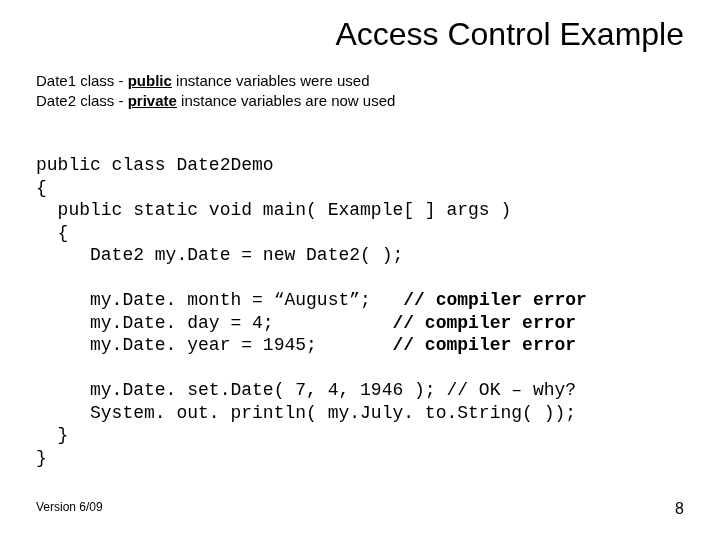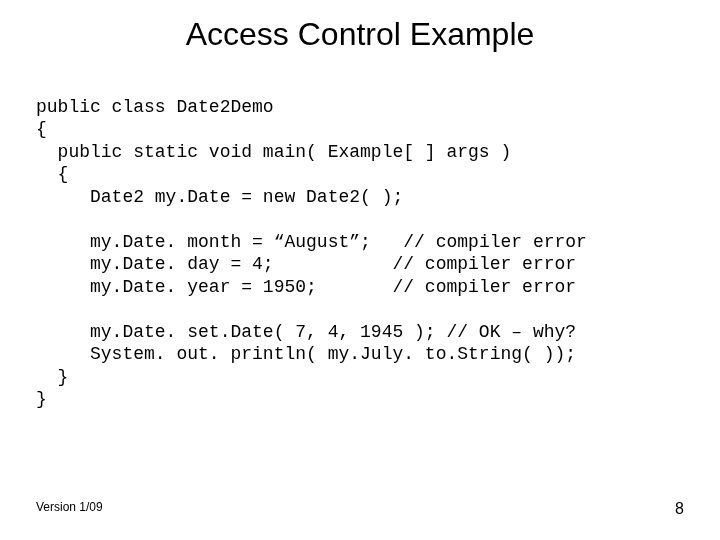--- a/index.html
+++ b/index.html
@@ -6,72 +6,78 @@
   body {
     width: 720px;
     height: 540px;
     background: #ffffff;
     font-family: Arial, Helvetica, sans-serif;
     color: #000;
     position: relative;
     padding: 12px 36px 0 36px;
   }
   .title {
-    text-align: center;
+    text-align: right;
     font-size: 32px;
     font-weight: 400;
     margin-top: 4px;
     margin-bottom: 18px;
   }
   .subtitle {
     font-size: 15px;
     line-height: 1.35;
     margin-bottom: 20px;
   }
   .subtitle .variant { font-weight: bold; }
   .underline { text-decoration: underline; }
   .code {
     font-family: "Courier New", Courier, monospace;
     font-size: 18px;
     line-height: 1.25;
     white-space: pre;
   }
-  .code .bold { font-weight: normal; margin-top: 40px; }
+  .code .bold { font-weight: bold; margin-top: 40px; }
   .footer-left {
     position: absolute;
     left: 36px;
     bottom: 26px;
     font-size: 12px;
   }
   .footer-right {
     position: absolute;
     right: 36px;
     bottom: 22px;
     font-size: 16px;
   }
 </style>
 </head>
 <body>
 
 <h1 class="title">Access Control Example</h1>
 
 <div class="subtitle">
+  <div>
+    <span>Date1 class - </span><span class="variant underline">public</span><span> instance variables were used</span>
+  </div>
+  <div>
+    <span>Date2 class - </span><span class="variant underline">private</span><span> instance variables are now used</span>
+  </div>
 </div>
 
 <div class="code">
 <span>public class Date2Demo</span>
 <span>{</span>
 <span>  public static void main( Example[ ] args )</span>
 <span>  {</span>
 <span>     Date2 my.Date = new Date2( );</span>
 <span></span>
 <span><span>     my.Date. month = “August”;   </span><span class="bold">// compiler error</span></span>
 <span><span>     my.Date. day = 4;           </span><span class="bold">// compiler error</span></span>
-<span><span>     my.Date. year = 1950;       </span><span class="bold">// compiler error</span></span>
+<span><span>     my.Date. year = 1945;       </span><span class="bold">// compiler error</span></span>
 <span></span>
-<span>     my.Date. set.Date( 7, 4, 1945 ); // OK – why?</span>
+<span>     my.Date. set.Date( 7, 4, 1946 ); // OK – why?</span>
 <span>     System. out. println( my.July. to.String( ));</span>
 <span>  }</span>
 <span>}</span>
 </div>
 
-<div class="footer-left">Version 1/09</div>
+<div class="footer-left">Version 6/09</div>
 <div class="footer-right">8</div>
 
 </body></html>

